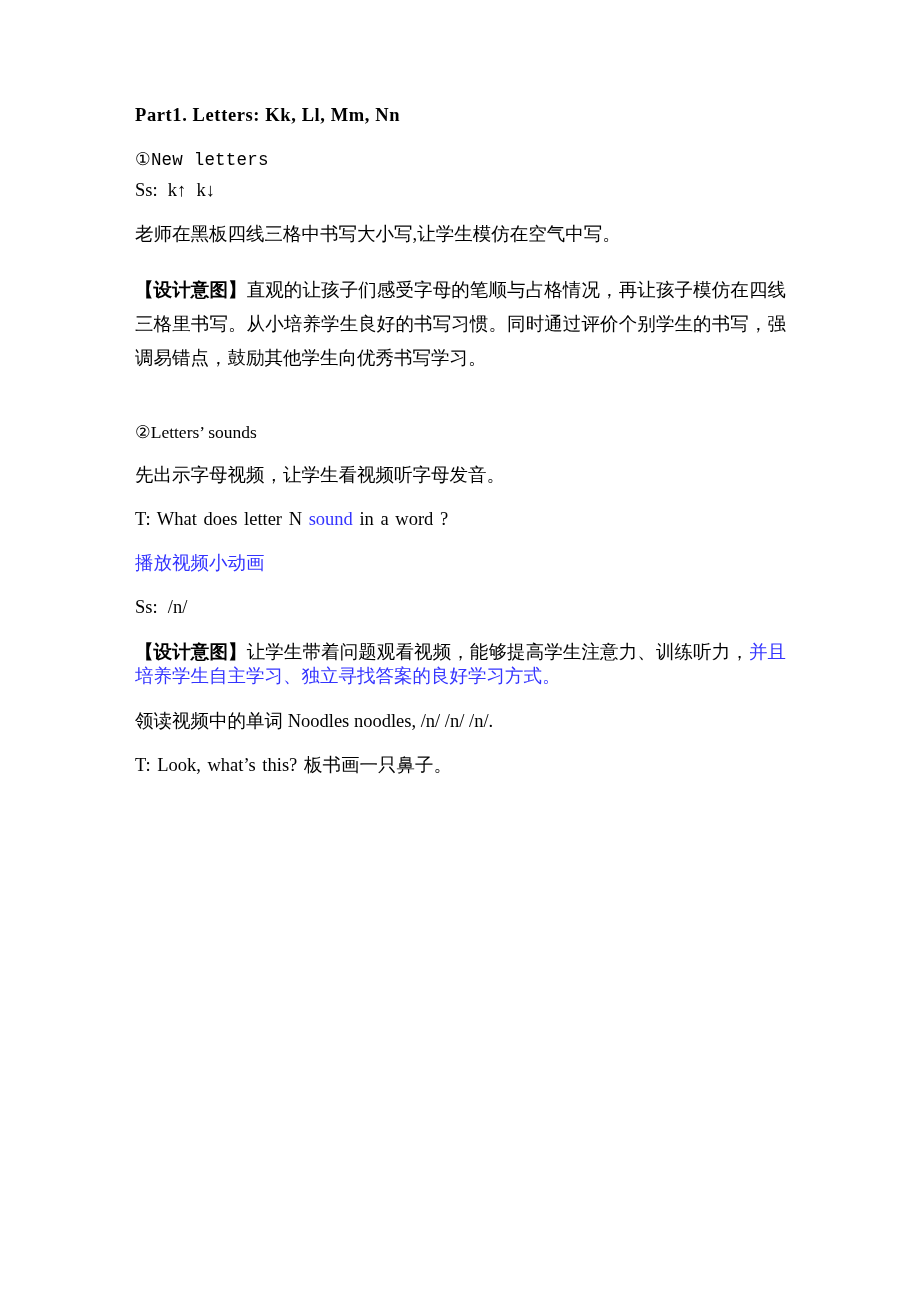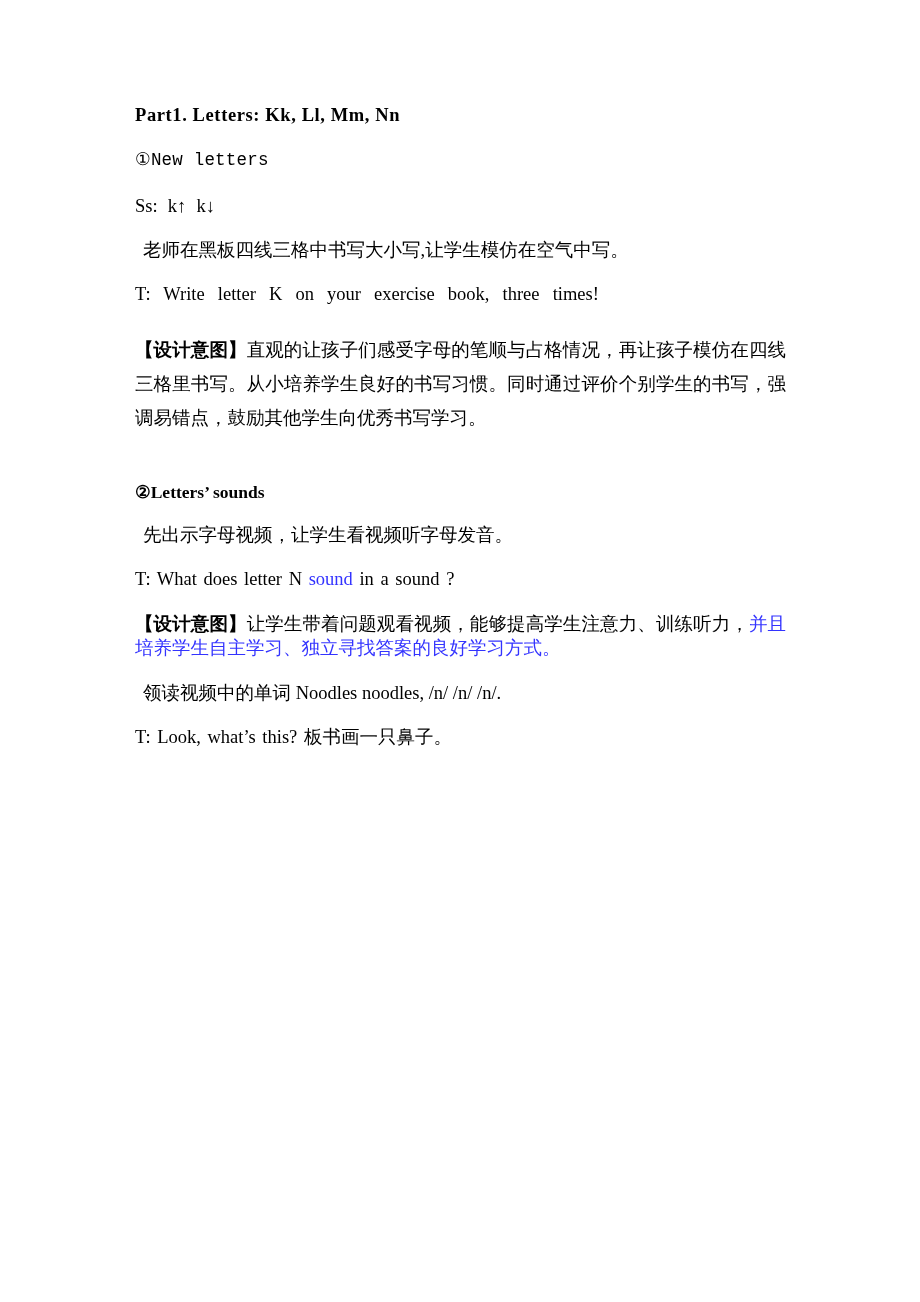--- a/index.html
+++ b/index.html
@@ -47,44 +47,43 @@
     line-height: 22px;
     letter-spacing: 0.6px;
     margin-bottom: 23px;
   }
 
   
   .mono-head {
     font-family: "Liberation Mono", "DejaVu Sans Mono", monospace;
     font-size: 17.5px;
     line-height: 22px;
-    margin-bottom: 24px;
+    margin-bottom: 8px;
     letter-spacing: 0.2px;
   }
 
   
   .bold-head {
-    font-weight: bold;
+    font-weight: normal;
     font-size: 17.5px;
     line-height: 22px;
     margin-bottom: 21px;
   }
 
   
   .dlg {
     margin-bottom: 22px;
     word-spacing: 5.5px;
   }
   .dlg-tight { word-spacing: 2px; }
   .dlg-wide { word-spacing: 8.5px; }
 
   
   .zh-line {
     margin-bottom: 22px;
-    margin-left: 8px;
   }
 
   
   .block {
     line-height: 34px;
     margin-bottom: 18px;
     text-align: justify;
     text-justify: inter-ideograph;
   }
   .block-tight {
@@ -109,38 +108,39 @@
     <p class="p title">Part1. Letters: Kk, Ll, Mm, Nn</p>
 
     <p class="p mono-head">①New letters</p>
 
 
     <p class="p dlg">Ss: k↑ k↓</p>
 
 
     <p class="p zh-line">老师在黑板四线三格中书写大小写,让学生模仿在空气中写。</p>
 
-    <p class="p dlg dlg-wide">T: Write   letter K on your exercise book, three times!</p>
 
     <div class="gap-sm"></div>
 
     <p class="p block"><span class="lbl">【设计意图】</span><span>直观的让孩子们感受字母的笔顺与占格情况，再让孩子模仿在四线三格里书写。从小培养学生良好的书写习惯。同时通过评价个别学生的书写，强调易错点，鼓励其他学生向优秀书写学习。</span></p>
 
     <div class="gap-md"></div>
 
 
     <div class="gap-md"></div>
 
     <p class="p bold-head">②Letters’ sounds</p>
 
     <p class="p zh-line">先出示字母视频，让学生看视频听字母发音。</p>
 
-    <p class="p dlg dlg-tight"><span>T: What does letter N </span><span class="blue">sound</span><span> in a sound ?</span></p>
+    <p class="p dlg dlg-tight"><span>T: What does letter N </span><span class="blue">sound</span><span> in a word ?</span></p>
 
+    <p class="p zh-line blue">播放视频小动画</p>
 
+    <p class="p dlg">Ss: /n/</p>
 
 
     <p class="p block-tight"><span class="lbl">【设计意图】</span><span>让学生带着问题观看视频，能够提高学生注意力、训练听力，</span><span class="blue">并且培养学生自主学习、独立寻找答案的良好学习方式。</span></p>
 
     <p class="p zh-line">领读视频中的单词 Noodles noodles, /n/ /n/ /n/.</p>
 
     <p class="p dlg dlg-tight">T: Look, what’s this?   板书画一只鼻子。</p>
 
   </div>
 </div>

